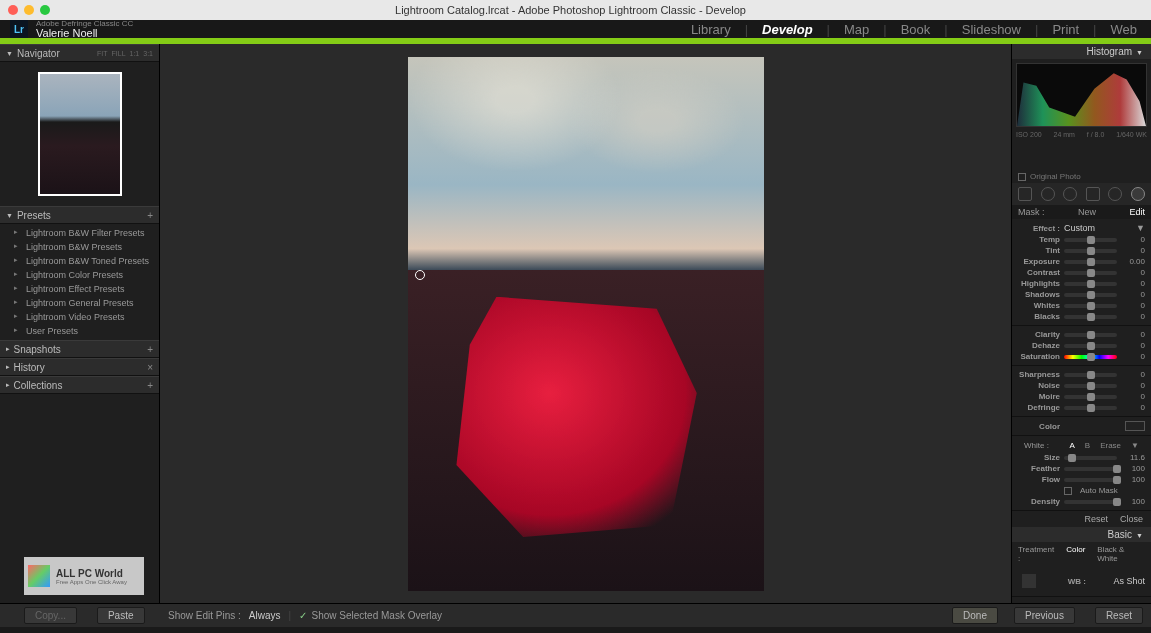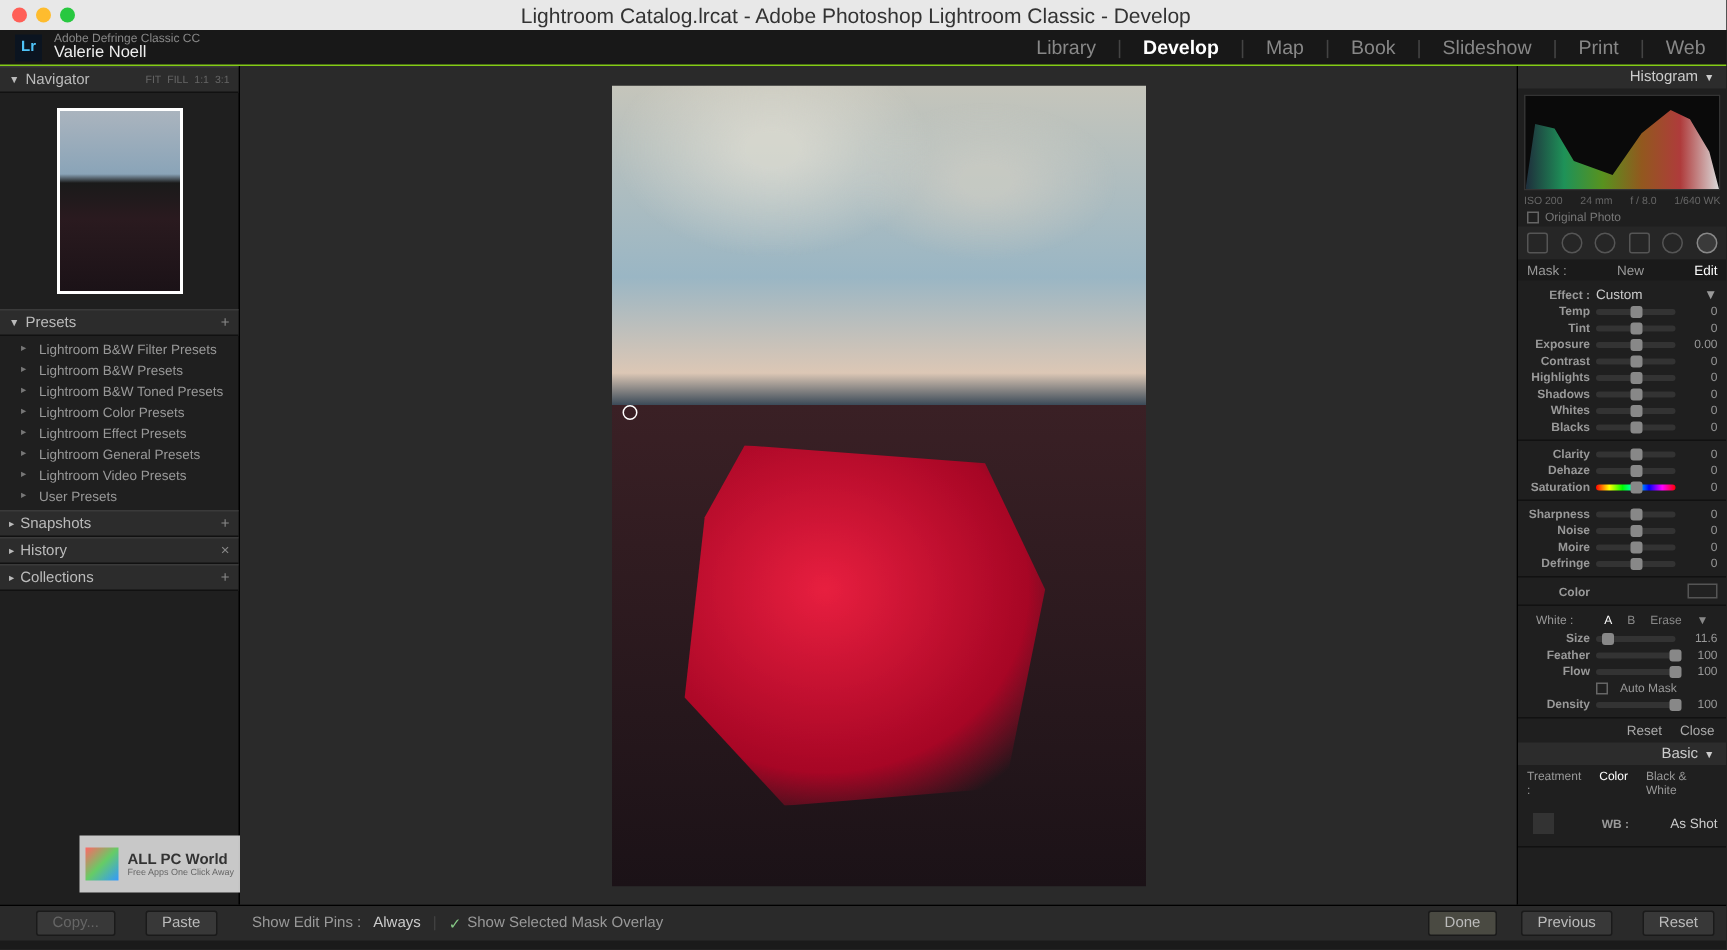--- a/index.html
+++ b/index.html
@@ -3,30 +3,30 @@
 <meta charset="utf-8">
 <style>
 * { margin:0; padding:0; box-sizing:border-box; font-family: "Segoe UI", Arial, sans-serif; }
 body { background:#1a1a1a; color:#ccc; width:1151px; height:633px; overflow:hidden; font-size:11px; }
 
 
 .titlebar { height:20px; background:#e8e8e8; display:flex; align-items:center; padding:0 8px; position:relative; }
 .traffic { display:flex; gap:6px; }
 .dot { width:10px; height:10px; border-radius:50%; }
 .dot.red{background:#ff5f57;} .dot.yellow{background:#febc2e;} .dot.green{background:#28c840;}
-.titlebar-title { position:absolute; left:0; right:10px; text-align:center; font-size:14px; color:#333; }
-
-
-.header { height:24px; background:#181818; display:flex; align-items:center; padding:0 10px; border-bottom:1px solid #84cc16; }
+.titlebar-title { position:absolute; left:0; right:10px; text-align:center; font-size:11px; color:#333; }
+
+
+.header { height:24px; background:#181818; display:flex; align-items:center; padding:0 10px; border-bottom:6px solid #84cc16; }
 .logo { width:18px; height:18px; background:#0b1420; color:#4fc3f7; font-weight:bold; font-size:10px; display:flex; align-items:center; justify-content:center; margin-right:8px; }
 .app-sub { font-size:8px; color:#888; line-height:1; }
 .app-user { font-size:11px; color:#eee; line-height:1; }
 .modules { margin-left:auto; display:flex; gap:6px; }
 .modules span { color:#888; cursor:pointer; padding:0 4px; font-size:13px; }
-.modules span.active { color:#fff; font-weight:600; }
+.modules span.active { color:#fff; font-weight:600;font-style:italic; }
 .modules .sep { color:#444; }
 
 
 .workspace { display:flex; height:559px; }
 .left { width:160px; background:#1f1f1f; border-right:1px solid #000; display:flex; flex-direction:column; }
 .center { flex:1; background:#2a2a2a; position:relative; display:flex; flex-direction:column; }
 .right { width:140px; background:#1f1f1f; border-left:1px solid #000; overflow:hidden; font-size:9px; color:#999; }
 
 
 .panel-hdr { height:18px; background:#2c2c2c; border-top:1px solid #3a3a3a; border-bottom:1px solid #111; display:flex; align-items:center; padding:0 6px; cursor:pointer; color:#bbb; font-size:10px; }
@@ -48,21 +48,21 @@
 .rock { position:absolute; top:45%; left:10%; right:15%; bottom:10%; background:radial-gradient(ellipse at 40% 40%,#d62f4a,#a01a34 60%,transparent 80%); filter:contrast(1.2); clip-path:polygon(20% 0,80% 5%,95% 40%,85% 95%,30% 100%,5% 70%,10% 20%); }
 .pin { position:absolute; top:40%; left:2%; width:10px; height:10px; border:1px solid #fff; border-radius:50%; }
 
 
 .r-section { border-bottom:1px solid #111; padding:3px 6px; }
 .r-title { text-align:right; color:#ccc; font-size:10px; padding:2px 8px; background:#2c2c2c; }
 .r-title .tri{ font-size:7px; margin-left:4px; }
 .histogram { height:64px; margin:4px; background:#0a0a0a; position:relative; border:1px solid #333; }
 .histo-shape { position:absolute; bottom:0; left:0; right:0; height:100%; background:linear-gradient(90deg,#234,#2a6,#6a2,#a62,#c44,#fff); clip-path:polygon(0 100%,5% 30%,15% 35%,25% 70%,45% 85%,60% 40%,75% 15%,85% 25%,95% 60%,100% 100%); opacity:.85; }
 .histo-info { display:flex; justify-content:space-between; font-size:7px; color:#666; padding:0 4px; }
-.orig-photo { font-size:8px; color:#777; padding:2px 6px; display:flex; align-items:center; gap:4px; }
+.orig-photo { font-size:8px; color:#777; padding:2px 6px; display:flex; align-items:center; gap:4px;margin-top:32px; }
 .orig-photo .cb { width:8px; height:8px; border:1px solid #666; }
 .tool-row { display:flex; gap:4px; padding:4px; justify-content:space-around; background:#262626; }
 .tool { width:14px; height:14px; border:1px solid #555; border-radius:50%; cursor:pointer; }
 .tool.rect { border-radius:2px; }
 .tool.active { background:#3a3a3a; border-color:#888; }
 .mask-row { display:flex; justify-content:space-between; padding:2px 6px; background:#1a1a1a; }
 .slider-row { display:flex; align-items:center; padding:1px 0; gap:4px; }
 .slider-lbl { width:42px; text-align:right; font-size:8px; color:#999;font-weight:bold; }
 .slider-track { flex:1; height:4px; background:#333; position:relative; border-radius:2px; }
 .slider-thumb { position:absolute; top:-2px; width:8px; height:8px; background:#888; border-radius:2px; transform:translateX(-50%); }
@@ -82,21 +82,21 @@
 .lb-left{ width:160px; display:flex; gap:4px; }
 .btn { background:#383838; border:1px solid #1a1a1a; padding:2px 10px; color:#bbb; cursor:pointer; font-size:10px; border-radius:2px;margin-left:16px; }
 .btn.dim { color:#666; }
 .tb-center{ flex:1; display:flex; align-items:center; gap:8px; }
 .tb-center .sep{color:#444;}
 .check { display:flex; align-items:center; gap:4px; }
 .check .mk{color:#8c8;}
 .tb-right{ display:flex; gap:4px;align-items:center; }
 
 
-.watermark { position:absolute; left:24px; bottom:38px; width:130px; height:38px; background:rgba(230,230,230,.85); display:flex; align-items:center; padding:4px; gap:6px;margin-left:29px; }
+.watermark { position:absolute; left:24px; bottom:38px; width:120px; height:38px; background:rgba(230,230,230,.85); display:flex; align-items:center; padding:4px; gap:6px; }
 .wm-icon{width:22px;height:22px;background:linear-gradient(135deg,#f66,#6c6 50%,#39f);}
 .wm-txt{font-size:10px;color:#333;font-weight:600;}
 .wm-sub{font-size:6px;color:#666;font-weight:400;}
 </style>
 </head>
 <body>
 
 <div class="titlebar">
   <div class="traffic">
     <div class="dot red"></div>

